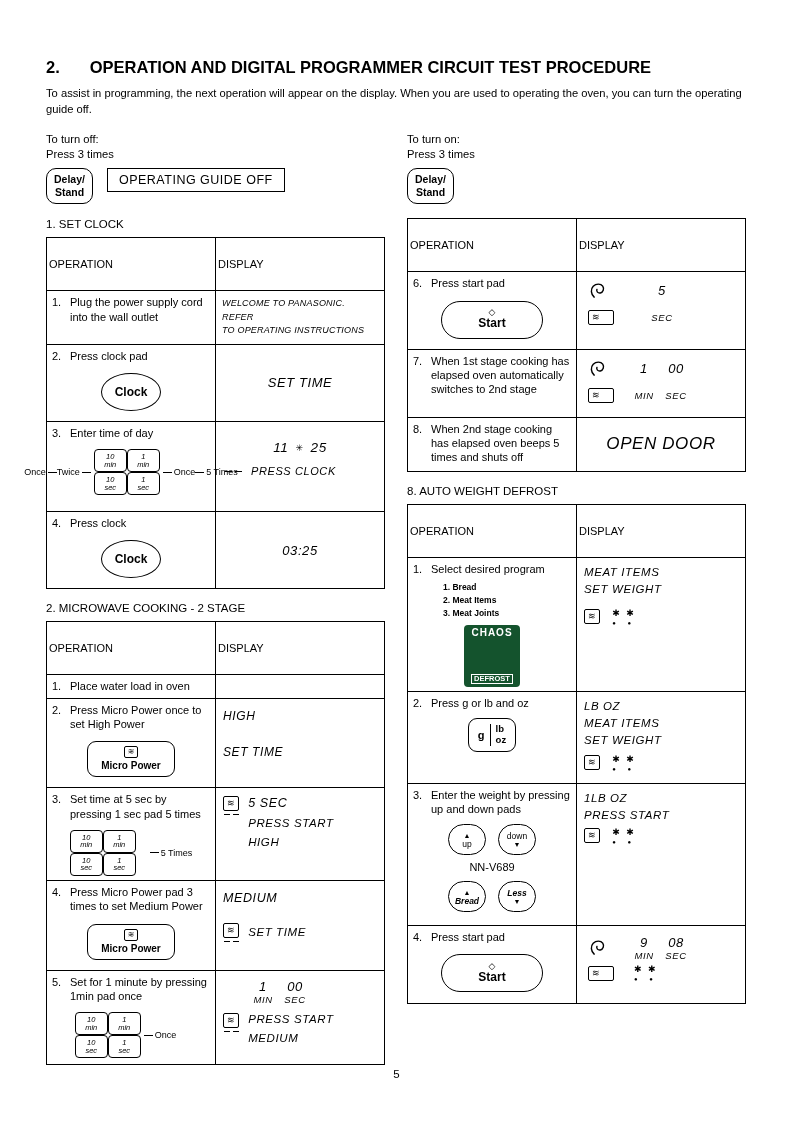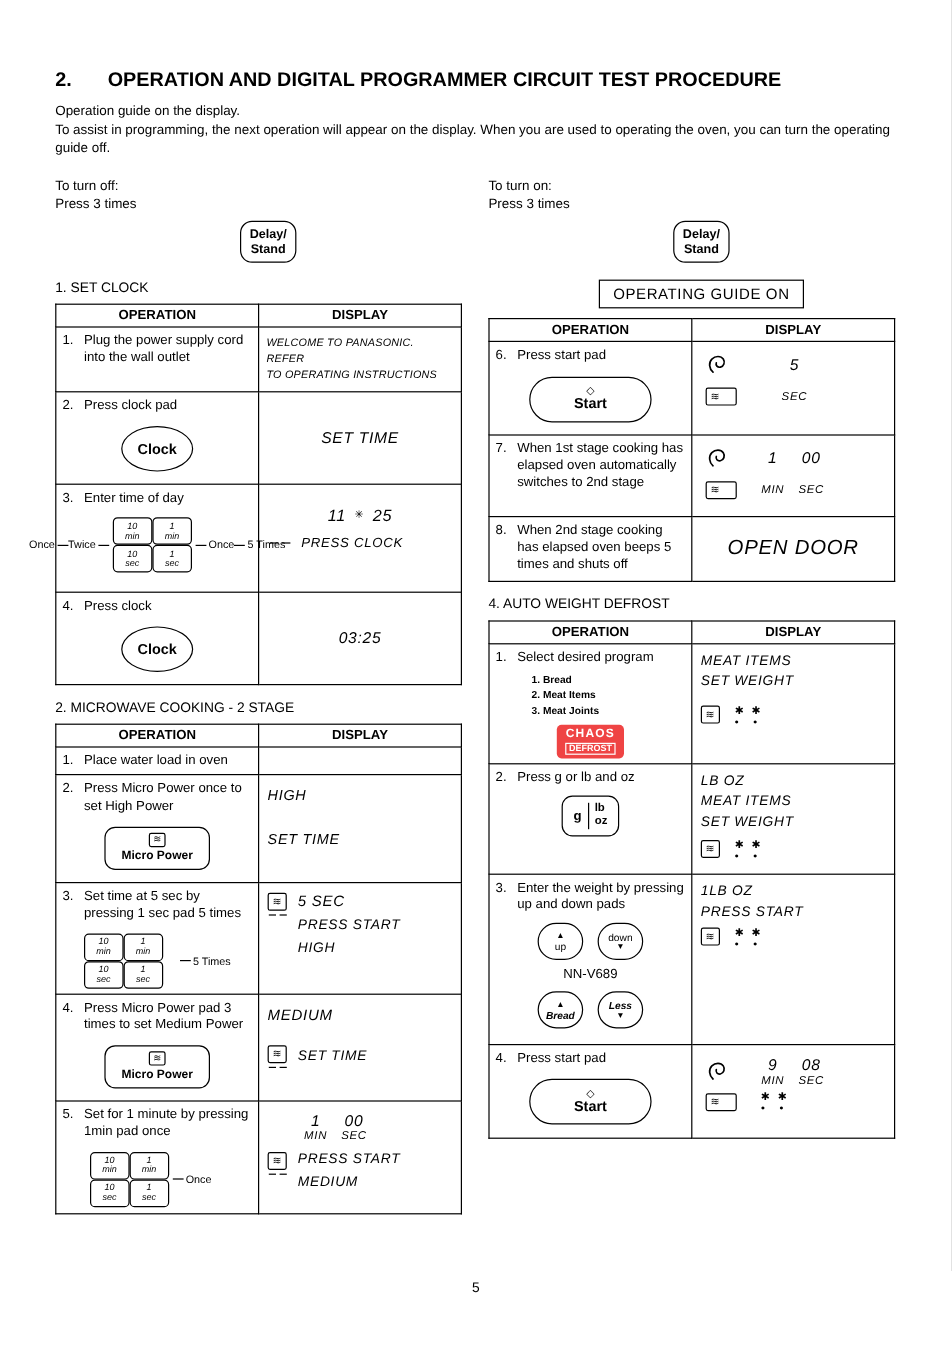--- a/index.html
+++ b/index.html
@@ -10,30 +10,30 @@
 
   .title-row { display: flex; gap: 30px; font-weight: bold; font-size: 16.5px; margin-bottom: 9px; }
   .intro { font-size: 11.2px; line-height: 1.4; margin-bottom: 16px; max-width: 704px; }
 
   .columns { display: flex; gap: 22px; }
   .col { width: 339px; flex: 0 0 339px; }
 
   .guide-block { font-size: 11.2px; margin-bottom: 8px; }
   .guide-label { margin-bottom: 3px; }
   .guide-press { margin-bottom: 8px; }
-  .guide-row { display: flex; align-items: center; gap: 14px; margin-left: 16px; min-height: 42px; margin-bottom: 8px; flex-direction: column; }
+  .guide-row { display: flex; align-items: flex-start; gap: 14px; min-height: 42px; margin-bottom: 8px; }
   .delay-btn { border: 1.6px solid #000; border-radius: 10px; padding: 4px 7px; font-weight: bold;
                font-size: 10.5px; line-height: 1.2; display: flex; flex-direction: column; align-items: center; }
   .guide-result { border: 1.2px solid #000; padding: 4px 11px; font-size: 12.5px; letter-spacing: .5px; }
 
   .sec-heading { font-size: 11.5px; margin: 4px 0 7px 0; }
 
   table.optable { width: 100%; border-collapse: collapse; table-layout: fixed; margin-bottom: 13px; }
   .optable th, .optable td { border: 1.2px solid #000; }
-  .optable th { font-weight: bold; font-size: 11px; padding: 3px 2px; text-align: center; }
+  .optable th { font-weight: normal; font-size: 11px; padding: 20px 2px; text-align: left; }
   .optable td { vertical-align: top; padding: 4px 5px; font-size: 11px; }
   td.disp { font-style: italic; font-size: 12px; letter-spacing: .6px; }
   td.disp.vmid { vertical-align: middle; text-align: center; font-size: 13px; }
 
   .opline { display: flex; gap: 5px; line-height: 1.3; }
   .opnum { flex: 0 0 13px; }
   .optext { flex: 1; }
 
   .btncenter { display: flex; justify-content: center; margin: 10px 0 6px; }
   .clock-btn { width: 60px; height: 38px; border: 1.7px solid #000; border-radius: 50%;
@@ -80,22 +80,22 @@
   .disp-grid { display: grid; grid-template-columns: 26px auto; row-gap: 10px; column-gap: 14px;
                align-items: center; justify-content: start; padding: 5px 2px 4px 6px; }
   .swirl { display: block; }
 
   .def-icons { display: flex; gap: 12px; margin-top: 9px; align-items: flex-start; }
   .defrost-ind { display: flex; flex-direction: column; align-items: center; gap: 2px; line-height: 1; font-style: normal; }
   .stars { font-size: 9px; letter-spacing: 2px; }
   .dotsrow { font-size: 6px; letter-spacing: 5px; }
 
   .proglist { font-size: 8.5px; font-weight: bold; line-height: 1.55; margin: 5px 0 5px 30px; }
-  .chaos-btn { background: #ef4444; color: #fff; border-radius: 4px; width: 56px; padding: 3px 4px 3px;
-               display: flex; flex-direction: column; align-items: center; line-height: 1.05; margin: 2px auto 0; }
+  .chaos-btn { background: #14532d; color: #fff; border-radius: 4px; width: 56px; padding: 3px 4px 3px;
+               display: flex; flex-direction: column; align-items: center; line-height: 1.05; margin: 2px auto 0; gap: 34px; }
   .chaos1 { font-size: 10px; font-weight: bold; letter-spacing: 1px; }
   .chaos2 { font-size: 7.5px; font-weight: bold; border: 1px solid #fff; padding: 0 2px; margin-top: 1px; }
 
   .gbtn { width: 48px; height: 34px; border: 1.7px solid #000; border-radius: 9px;
           display: flex; align-items: center; justify-content: center; gap: 5px; margin: 8px auto 0; }
   .gbtn .g { font-weight: bold; font-size: 11px; }
   .gbtn .vd { border-left: 1.2px solid #000; height: 22px; }
   .gbtn .lboz { display: flex; flex-direction: column; font-weight: bold; font-size: 9.5px; line-height: 1.15; }
 
   .updown-row { display: flex; gap: 12px; justify-content: center; margin: 8px 0 4px; }
@@ -113,36 +113,36 @@
 
 <div class="page">
   <div class="inner">
 
     <div class="title-row">
       <span>2.</span>
       <span>OPERATION AND DIGITAL PROGRAMMER CIRCUIT TEST PROCEDURE</span>
     </div>
 
     <div class="intro">
-      <div>Operation guide on the display.</div>
       <div>To assist in programming, the next operation will appear on the display. When you are used to operating the oven, you can turn the operating guide off.</div>
     </div>
 
     <div class="columns">
 
       <div class="col">
 
         <div class="guide-block">
           <div class="guide-label">To turn off:</div>
           <div class="guide-press">Press 3 times</div>
           <div class="guide-row">
             <div class="delay-btn">
               <span>Delay/</span>
               <span>Stand</span>
             </div>
+            <div class="guide-result">OPERATING GUIDE OFF</div>
           </div>
         </div>
 
         <div class="sec-heading">1. SET CLOCK</div>
 
         <table class="optable">
           <colgroup>
               <col style="width:50%">
               <col style="width:50%">
             </colgroup>
@@ -426,21 +426,20 @@
       <div class="col">
 
         <div class="guide-block">
           <div class="guide-label">To turn on:</div>
           <div class="guide-press">Press 3 times</div>
           <div class="guide-row">
             <div class="delay-btn">
               <span>Delay/</span>
               <span>Stand</span>
             </div>
-            <div class="guide-result">OPERATING GUIDE ON</div>
           </div>
         </div>
 
         <table class="optable">
           <colgroup>
               <col style="width:50%">
               <col style="width:50%">
             </colgroup>
           <tbody>
               <tr style="height:18px">
@@ -504,21 +503,21 @@
                   <div class="opline">
               <span class="opnum">8.</span>
               <span class="optext">When 2nd stage cooking has elapsed oven beeps 5 times and shuts off</span>
                   </div>
                 </td>
             <td class="disp vmid" style="font-size:17px">OPEN DOOR</td>
           </tr>
         </tbody>
           </table>
 
-        <div class="sec-heading">4. AUTO WEIGHT DEFROST</div>
+        <div class="sec-heading">8. AUTO WEIGHT DEFROST</div>
 
         <table class="optable">
           <colgroup>
               <col style="width:50%">
               <col style="width:50%">
             </colgroup>
           <tbody>
               <tr style="height:18px">
             <th>OPERATION</th>
             <th>DISPLAY</th>

